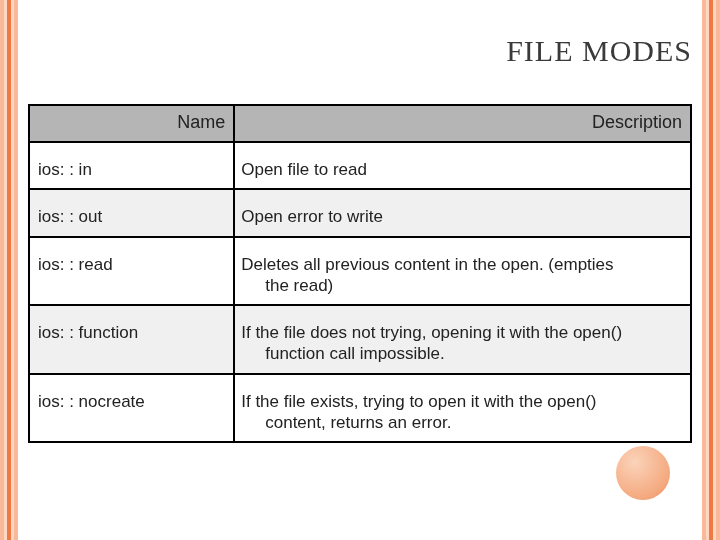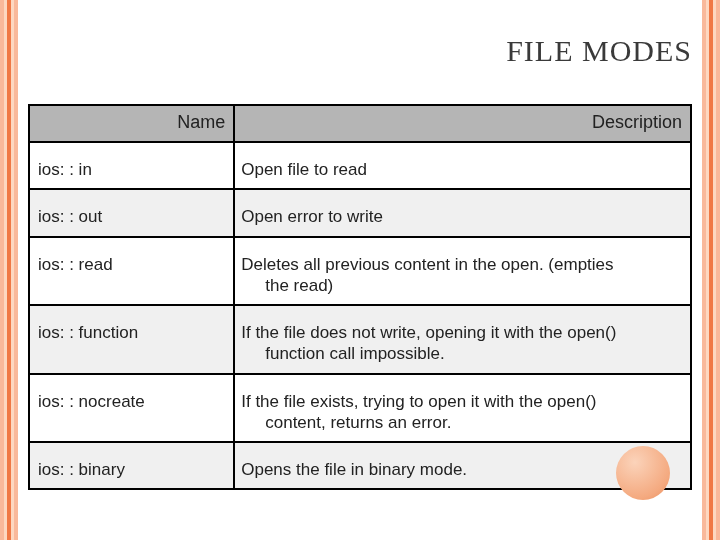--- a/index.html
+++ b/index.html
@@ -125,27 +125,23 @@
       <tr>
         <td class="name">ios: : out</td>
         <td class="desc"><span>Open error to write</span></td>
       </tr>
       <tr>
         <td class="name">ios: : read</td>
         <td class="desc"><span>Deletes all previous content in the open. (empties</span><span class="ind">the read)</span></td>
       </tr>
       <tr>
         <td class="name">ios: : function</td>
-        <td class="desc"><span>If the file does not write, opening it with the open()</span><span class="ind">function call impossible.</span></td>
+        <td class="desc"><span>If the file does not trying, opening it with the open()</span><span class="ind">function call impossible.</span></td>
       </tr>
       <tr>
         <td class="name">ios: : nocreate</td>
         <td class="desc"><span>If the file exists, trying to open it with the open()</span><span class="ind">content, returns an error.</span></td>
-      </tr>
-      <tr>
-        <td class="name">ios: : binary</td>
-        <td class="desc"><span>Opens the file in binary mode.</span></td>
       </tr>
     </tbody>
   </table>
 </div>
 
 <div class="circle"></div>
 
 </body></html>

